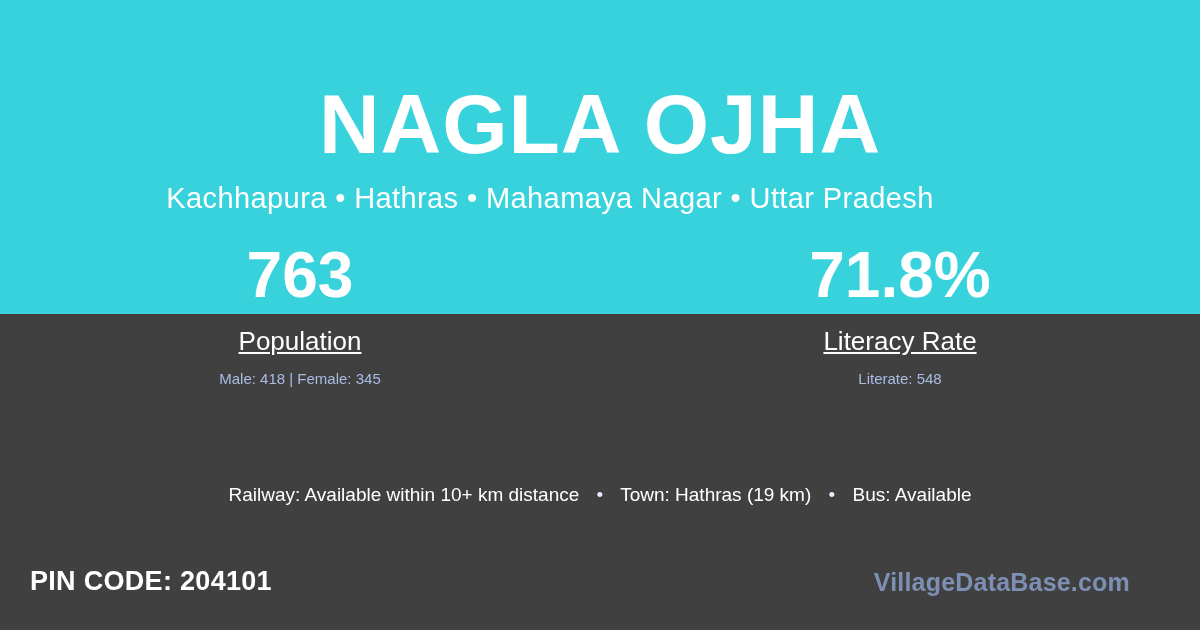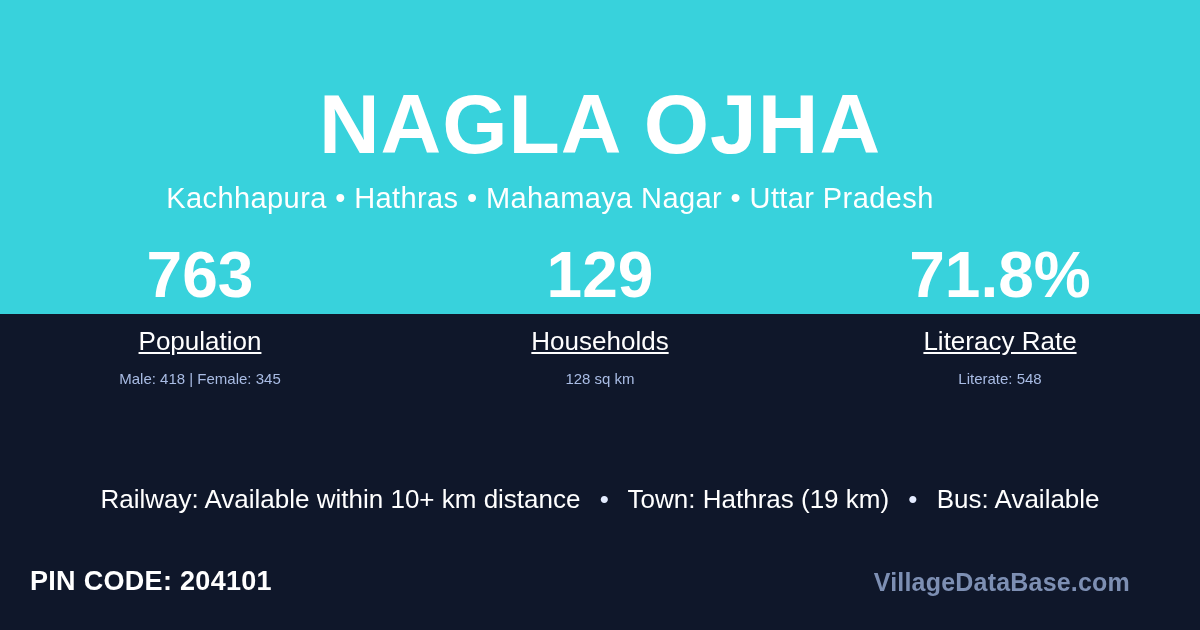--- a/index.html
+++ b/index.html
@@ -11,21 +11,21 @@
     height: 630px;
     overflow: hidden;
     font-family: "Liberation Sans", sans-serif;
     background: #2a53b5;
   }
 
   .card {
     position: relative;
     width: 1200px;
     height: 630px;
-    background: #0f172a;
+    background: #404040;
     overflow: hidden;
   }
 
   
   .hero-band {
     position: absolute;
     left: 0;
     top: 0;
     width: 1200px;
     height: 314px;
@@ -97,21 +97,21 @@
   }
 
   
   .amenities-row {
     position: absolute;
     left: 0;
     top: 483px;
     width: 1200px;
     text-align: center;
     color: #ffffff;
-    font-size: 26px;
+    font-size: 19px;
     font-weight: normal;
     line-height: 1.3;
     white-space: nowrap;
   }
   .amenity-item {
     display: inline;
   }
   .amenity-sep {
     display: inline;
     padding: 0 12px;
@@ -160,25 +160,20 @@
   <div class="village-subtitle">Kachhapura • Hathras • Mahamaya Nagar • Uttar Pradesh</div>
 
   <div class="stats-row">
 
     <div class="stat-cell">
       <div class="stat-value">763</div>
       <div class="stat-label">Population</div>
       <div class="stat-sub">Male: 418 | Female: 345</div>
     </div>
 
-    <div class="stat-cell">
-      <div class="stat-value">129</div>
-      <div class="stat-label">Households</div>
-      <div class="stat-sub">128 sq km</div>
-    </div>
 
     <div class="stat-cell">
       <div class="stat-value">71.8%</div>
       <div class="stat-label">Literacy Rate</div>
       <div class="stat-sub">Literate: 548</div>
     </div>
 
   </div>
 
   <div class="amenities-row">

